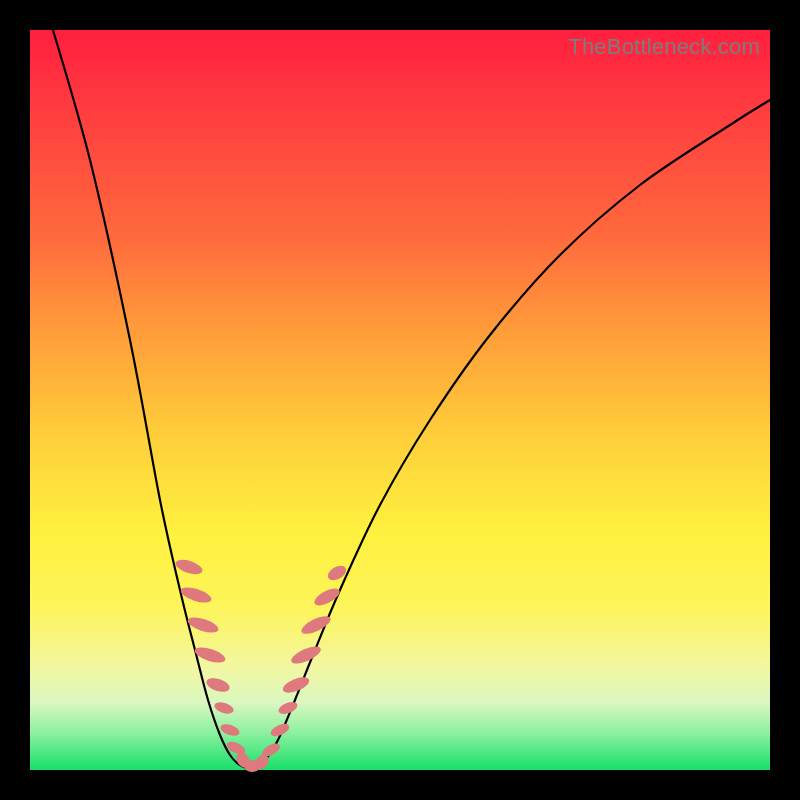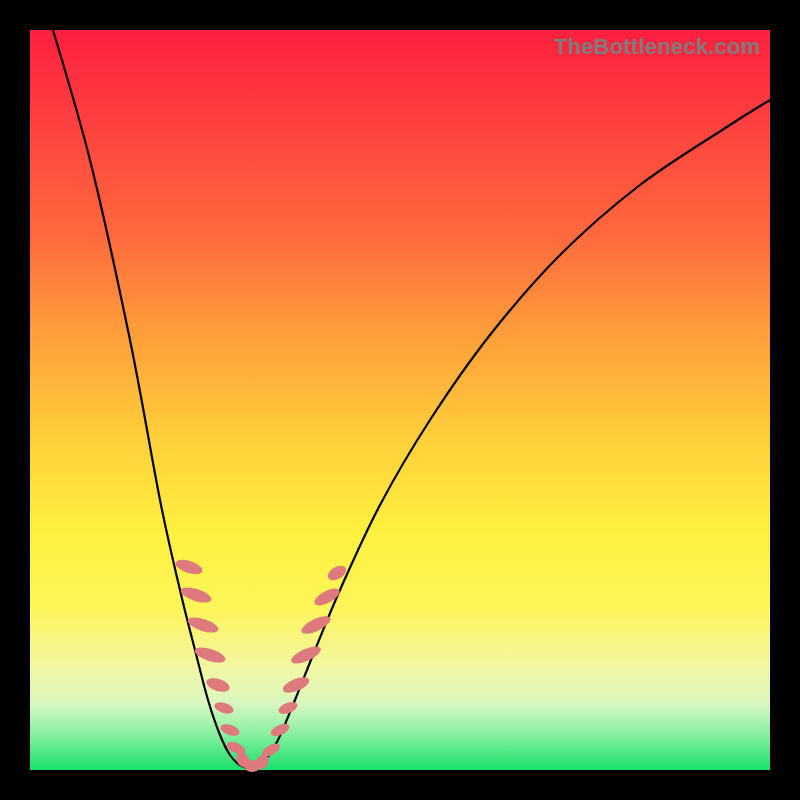--- a/index.html
+++ b/index.html
@@ -39,21 +39,21 @@
       #8cf0a0 95%,
       #17e06a 100%
     );
   }
   .watermark {
     position: absolute;
     top: 4px;
     right: 10px;
     color: #7d7d7d;
     font-size: 22px;
-    font-weight: 700;
+    font-weight: 400;
     letter-spacing: 0.2px;
     user-select: none;
   }
   svg.curve {
     position: absolute;
     left: 0;
     top: 0;
     width: 740px;
     height: 740px;
     overflow: visible;

